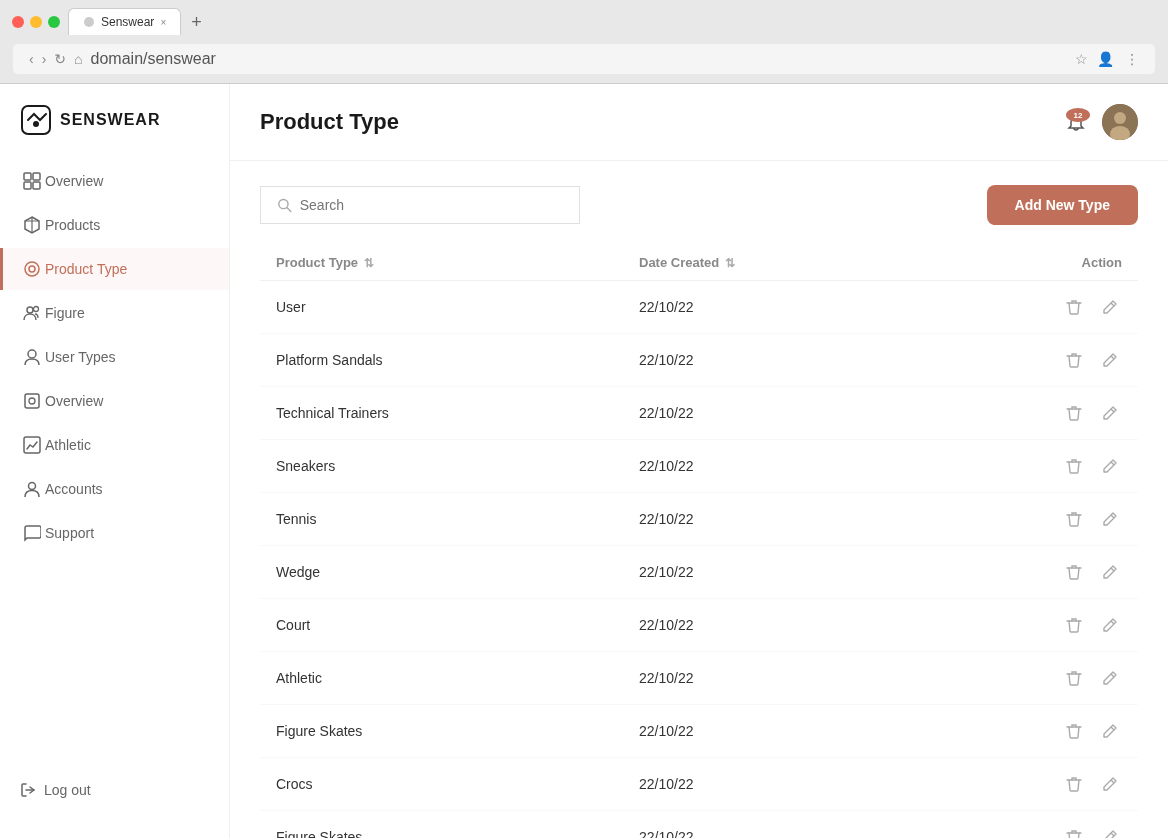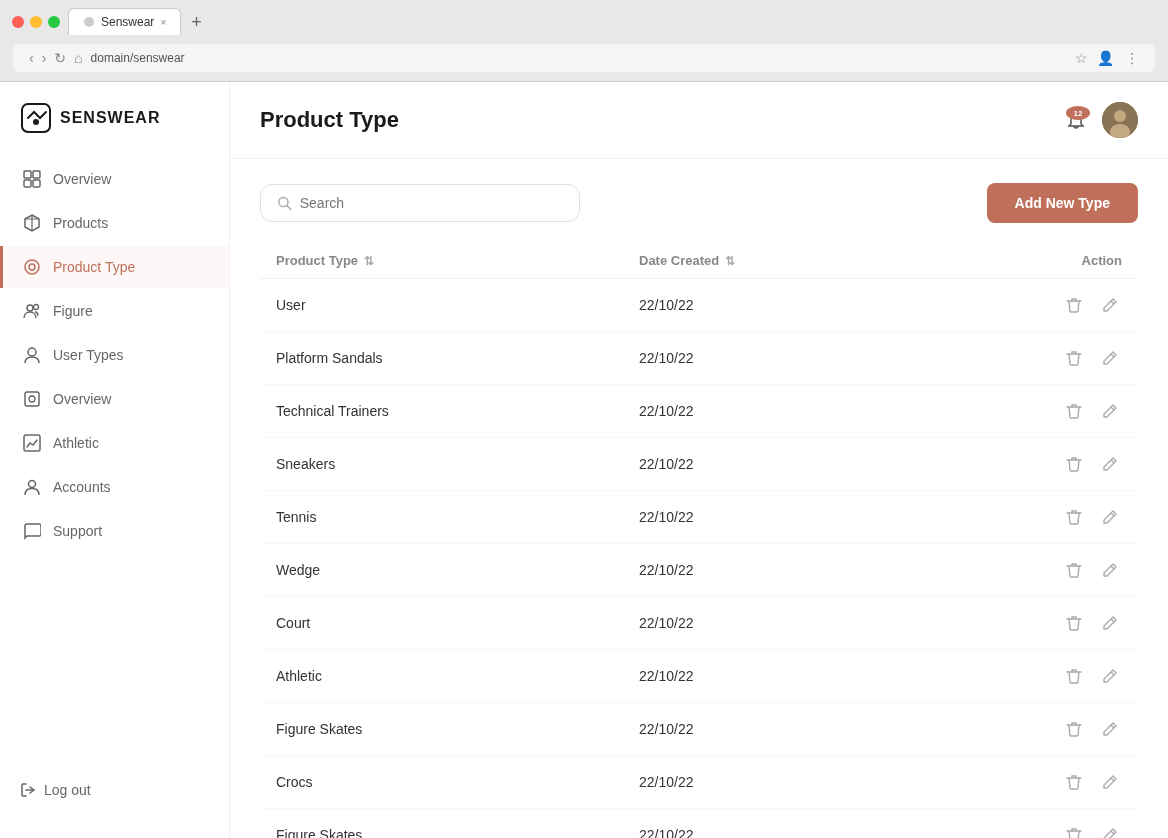--- a/index.html
+++ b/index.html
@@ -13,33 +13,33 @@
     .tl-red { background: #ff5f57; }
     .tl-yellow { background: #febc2e; }
     .tl-green { background: #28c840; }
     .tab-bar { display: flex; align-items: center; gap: 6px; }
     .tab { background: #fff; border-radius: 6px 6px 0 0; padding: 6px 14px; font-size: 12px; color: #333; display: flex; align-items: center; gap: 6px; border: 1px solid #ccc; border-bottom: none; }
     .tab-close { color: #888; font-size: 10px; cursor: pointer; }
     .tab-new { background: transparent; border: none; color: #666; font-size: 18px; cursor: pointer; padding: 0 4px; line-height: 1; }
     .address-bar { background: #f5f5f5; border: 1px solid #e8e8e8; display: flex; align-items: center; gap: 8px; padding: 6px 16px; border-radius: 6px; margin-bottom: 8px; }
     .nav-controls { display: flex; gap: 8px; align-items: center; }
     .nav-btn { background: none; border: none; color: #888; font-size: 14px; cursor: pointer; }
-    .address-input { flex: 1; font-size: 12px; color: #555; background: transparent; border: none; outline: none; }
+    .address-input { flex: 1; font-size: 16px; color: #555; background: transparent; border: none; outline: none; }
     .browser-actions { display: flex; gap: 10px; align-items: center; color: #888; font-size: 14px; }
 
     
     .app-container { display: flex; flex: 1; background: #fff; overflow: hidden; }
 
     
     .sidebar { width: 230px; background: #fff; border-right: 1px solid #f0f0f0; display: flex; flex-direction: column; padding: 20px 0; flex-shrink: 0; }
     .sidebar-logo { display: flex; align-items: center; gap: 8px; padding: 0 20px 24px; }
     .logo-icon { width: 32px; height: 32px; }
     .logo-text { font-size: 16px; font-weight: 700; letter-spacing: 1px; color: #1a1a1a; }
     .sidebar-nav { flex: 1; display: flex; flex-direction: column; gap: 2px; }
-    .nav-item { display: flex; align-items: center; gap: 12px; padding: 12px 20px; cursor: pointer; color: #666; font-size: 14px; border-left: 3px solid transparent; transition: all 0.15s; }
+    .nav-item { display: flex; align-items: center; gap: 4px; padding: 12px 20px; cursor: pointer; color: #666; font-size: 14px; border-left: 3px solid transparent; transition: all 0.15s; }
     .nav-item.active { color: #c0705a; border-left-color: #c0705a; background: #fdf8f7; }
     .nav-icon { width: 18px; height: 18px; display: flex; align-items: center; justify-content: center; flex-shrink: 0; }
     .sidebar-footer { padding: 20px; }
     .logout-btn { display: flex; gap: 8px; color: #666; font-size: 14px; cursor: pointer; }
 
     
     .main { flex: 1; display: flex; flex-direction: column; overflow: hidden; background: #fff; }
 
     
     .main-header { display: flex; align-items: center; justify-content: space-between; padding: 20px 30px; border-bottom: 1px solid #f0f0f0; }
@@ -47,21 +47,21 @@
     .header-actions { display: flex; align-items: center; gap: 16px; }
     .notification-btn { position: relative; background: none; border: none; cursor: pointer; color: #555; font-size: 18px; }
     .notif-badge { position: absolute; top: -4px; right: -4px; background: #c0705a; color: #fff; font-size: 8px; border-radius: 50%; width: 24px; height: 14px; display: flex; align-items: center; justify-content: center; font-weight: 700; }
     .avatar { width: 36px; height: 36px; border-radius: 50%; background: #8b7355; overflow: hidden; display: flex; align-items: center; justify-content: center; cursor: pointer; }
 
     
     .content { flex: 1; padding: 24px 30px; overflow-y: auto; display: flex; flex-direction: column; }
 
     
     .toolbar { display: flex; align-items: center; justify-content: space-between; margin-bottom: 20px; }
-    .search-box { display: flex; align-items: center; gap: 8px; border: 1px solid #e0e0e0; border-radius: 12px; padding: 10px 16px; width: 320px; background: #fff; }
+    .search-box { display: flex; align-items: center; gap: 8px; border: 1px solid #e0e0e0; border-radius: 0; padding: 10px 16px; width: 320px; background: #fff; }
     .search-input { border: none; outline: none; font-size: 14px; color: #555; width: 100%; background: transparent; }
     .add-btn { background: #c0705a; color: #fff; border: none; border-radius: 8px; padding: 12px 28px; font-size: 14px; font-weight: 600; cursor: pointer; white-space: nowrap; }
 
     
     .table-container { flex: 1; }
     .table-header { display: grid; grid-template-columns: 1fr 1fr 120px; padding: 10px 16px; border-bottom: 1px solid #f0f0f0; }
     .th { font-size: 13px; font-weight: 600; color: #888; display: flex; align-items: center; gap: 6px; }
     .sort-icon { color: #aaa; font-size: 12px; }
     .table-row { display: grid; grid-template-columns: 1fr 1fr 120px; padding: 14px 16px; border-bottom: 1px solid #f8f8f8; align-items: center; }
     .td { font-size: 14px; color: #333; }

